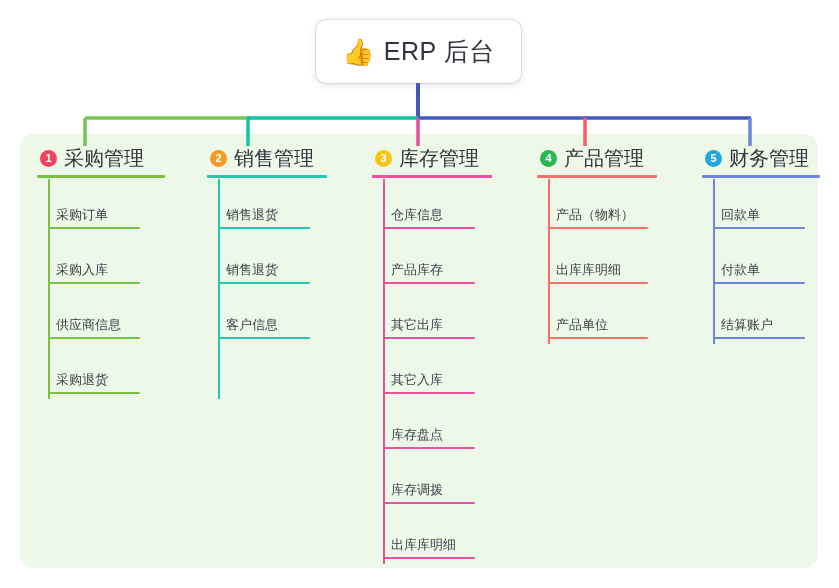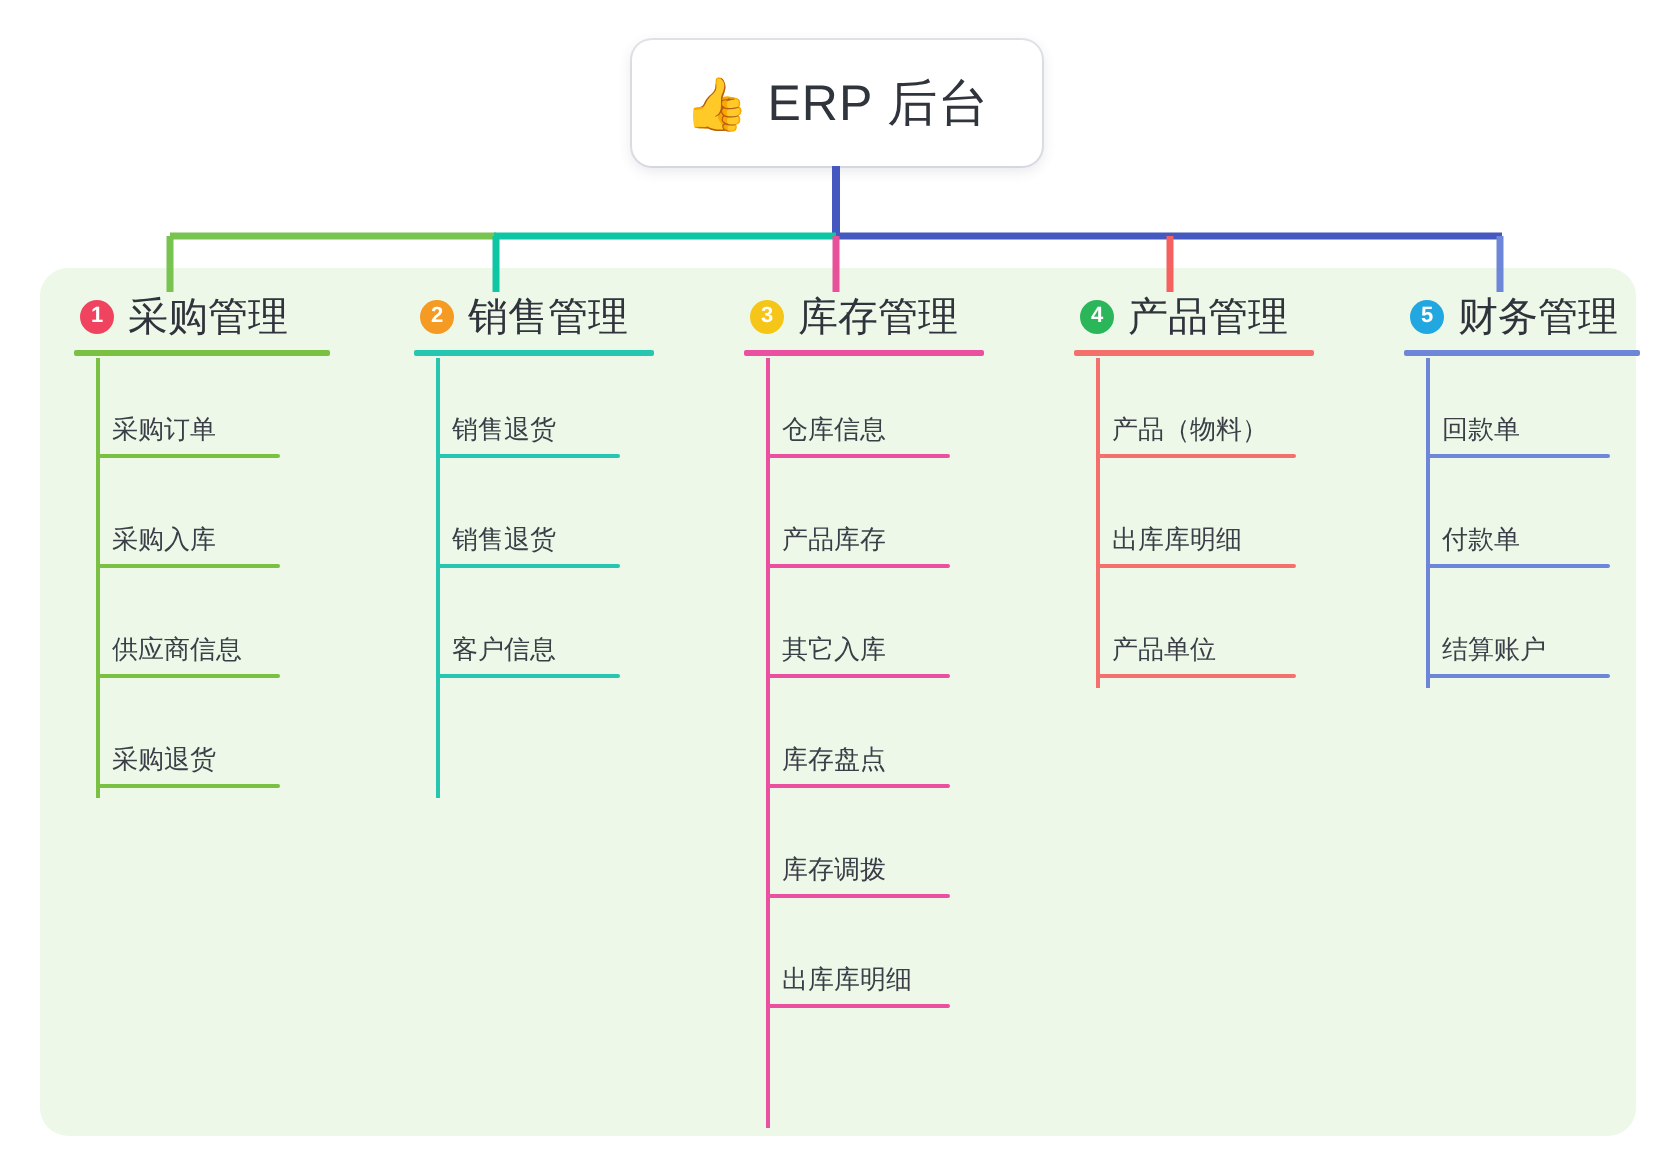--- a/index.html
+++ b/index.html
@@ -162,20 +162,24 @@
           <div class="branch-stem" style="background: rgb(234, 79, 160); height: 385px;"></div>
           <div class="item">
             <span class="item-label">仓库信息</span>
             <div class="item-rule" style="background: rgb(234, 79, 160); width: 92px;"></div>
           </div>
           <div class="item">
             <span class="item-label">产品库存</span>
             <div class="item-rule" style="background: rgb(234, 79, 160); width: 92px;"></div>
           </div>
           <div class="item">
+            <span class="item-label">其它出库</span>
+            <div class="item-rule" style="background: rgb(234, 79, 160); width: 92px;"></div>
+          </div>
+          <div class="item">
             <span class="item-label">其它入库</span>
             <div class="item-rule" style="background: rgb(234, 79, 160); width: 92px;"></div>
           </div>
           <div class="item">
             <span class="item-label">库存盘点</span>
             <div class="item-rule" style="background: rgb(234, 79, 160); width: 92px;"></div>
           </div>
           <div class="item">
             <span class="item-label">库存调拨</span>
             <div class="item-rule" style="background: rgb(234, 79, 160); width: 92px;"></div>

